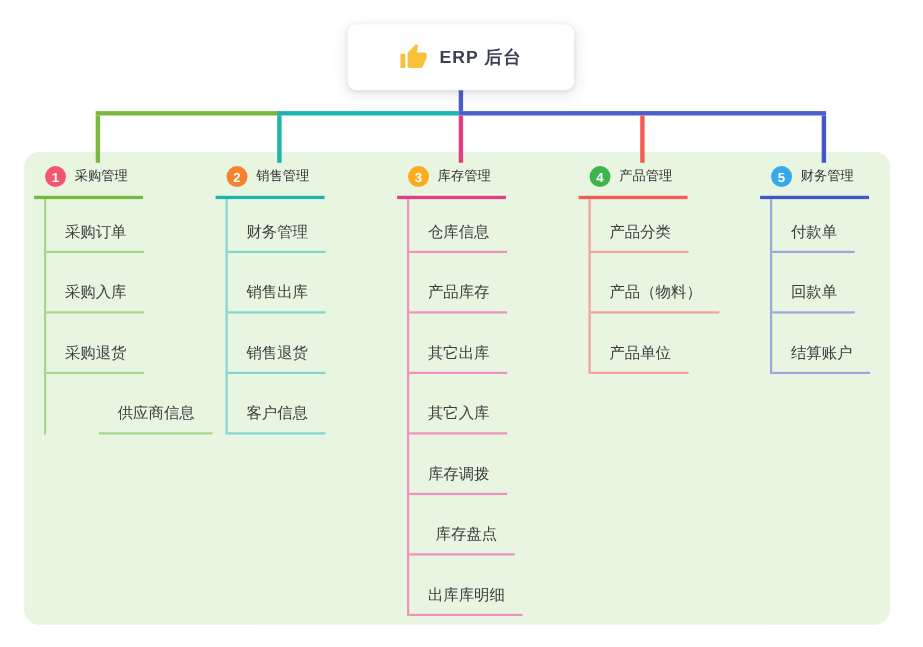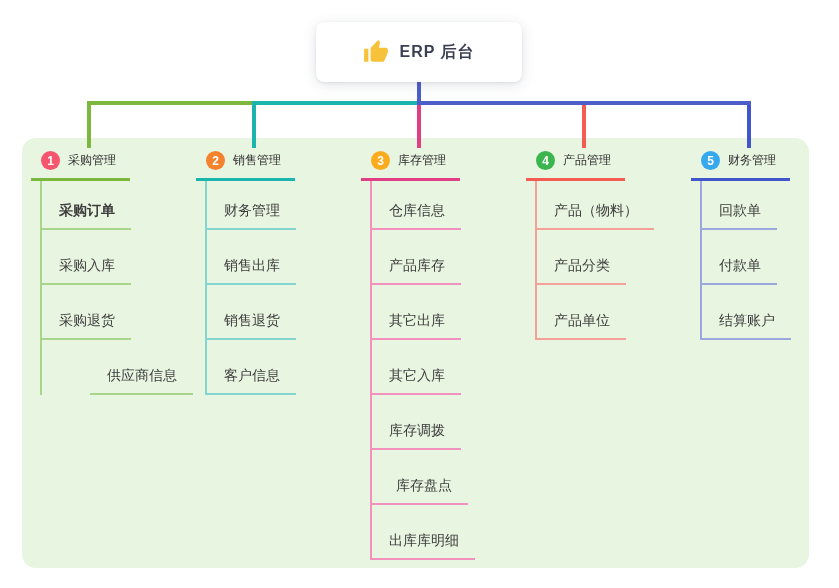--- a/index.html
+++ b/index.html
@@ -77,21 +77,21 @@
     <div class="seg" style="left: 252px; top: 105px; width: 4px; height: 43px; background: rgb(28, 181, 173);"></div>
     <div class="seg" style="left: 417px; top: 105px; width: 4px; height: 43px; background: rgb(224, 62, 133);"></div>
     <div class="seg" style="left: 582px; top: 105px; width: 4px; height: 43px; background: rgb(244, 91, 82);"></div>
     <div class="seg" style="left: 747px; top: 105px; width: 4px; height: 43px; background: rgb(65, 86, 203);"></div>
     <div class="branch" style="left: 31px;">
       <div class="branch-header" style="border-bottom-color: rgb(124, 184, 62);">
         <span class="badge" style="background: rgb(245, 86, 109);">1</span>
         <span class="branch-label">采购管理</span>
       </div>
       <div class="children" style="border-left-color: rgb(169, 213, 138);">
-        <div class="child" style="border-bottom-color: rgb(169, 213, 138); font-weight: bold;">采购订单</div>
+        <div class="child" style="border-bottom-color: rgb(169, 213, 138);">采购订单</div>
         <div class="child" style="border-bottom-color: rgb(169, 213, 138);">采购入库</div>
         <div class="child" style="border-bottom-color: rgb(169, 213, 138);">采购退货</div>
         <div class="child" style="border-bottom-color: rgb(169, 213, 138); margin-left: 48px;">供应商信息</div>
       </div>
     </div>
 
     <div class="branch" style="left: 196px;">
       <div class="branch-header" style="border-bottom-color: rgb(28, 181, 173);">
         <span class="badge" style="background: rgb(245, 130, 45);">2</span>
         <span class="branch-label">销售管理</span>
@@ -119,30 +119,30 @@
         <div class="child" style="border-bottom-color: rgb(242, 145, 189);">出库库明细</div>
       </div>
     </div>
 
     <div class="branch" style="left: 526px;">
       <div class="branch-header" style="border-bottom-color: rgb(244, 91, 82);">
         <span class="badge" style="background: rgb(60, 181, 78);">4</span>
         <span class="branch-label">产品管理</span>
       </div>
       <div class="children" style="border-left-color: rgb(244, 161, 154);">
+        <div class="child" style="border-bottom-color: rgb(244, 161, 154);">产品分类</div>
         <div class="child" style="border-bottom-color: rgb(244, 161, 154);">产品（物料）</div>
-        <div class="child" style="border-bottom-color: rgb(244, 161, 154);">产品分类</div>
         <div class="child" style="border-bottom-color: rgb(244, 161, 154);">产品单位</div>
       </div>
     </div>
 
     <div class="branch" style="left: 691px;">
       <div class="branch-header" style="border-bottom-color: rgb(65, 86, 203);">
         <span class="badge" style="background: rgb(53, 168, 238);">5</span>
         <span class="branch-label">财务管理</span>
       </div>
       <div class="children" style="border-left-color: rgb(154, 168, 222);">
+        <div class="child" style="border-bottom-color: rgb(154, 168, 222);">付款单</div>
         <div class="child" style="border-bottom-color: rgb(154, 168, 222);">回款单</div>
-        <div class="child" style="border-bottom-color: rgb(154, 168, 222);">付款单</div>
         <div class="child" style="border-bottom-color: rgb(154, 168, 222);">结算账户</div>
       </div>
     </div>
   </div>
 
 </body></html>

